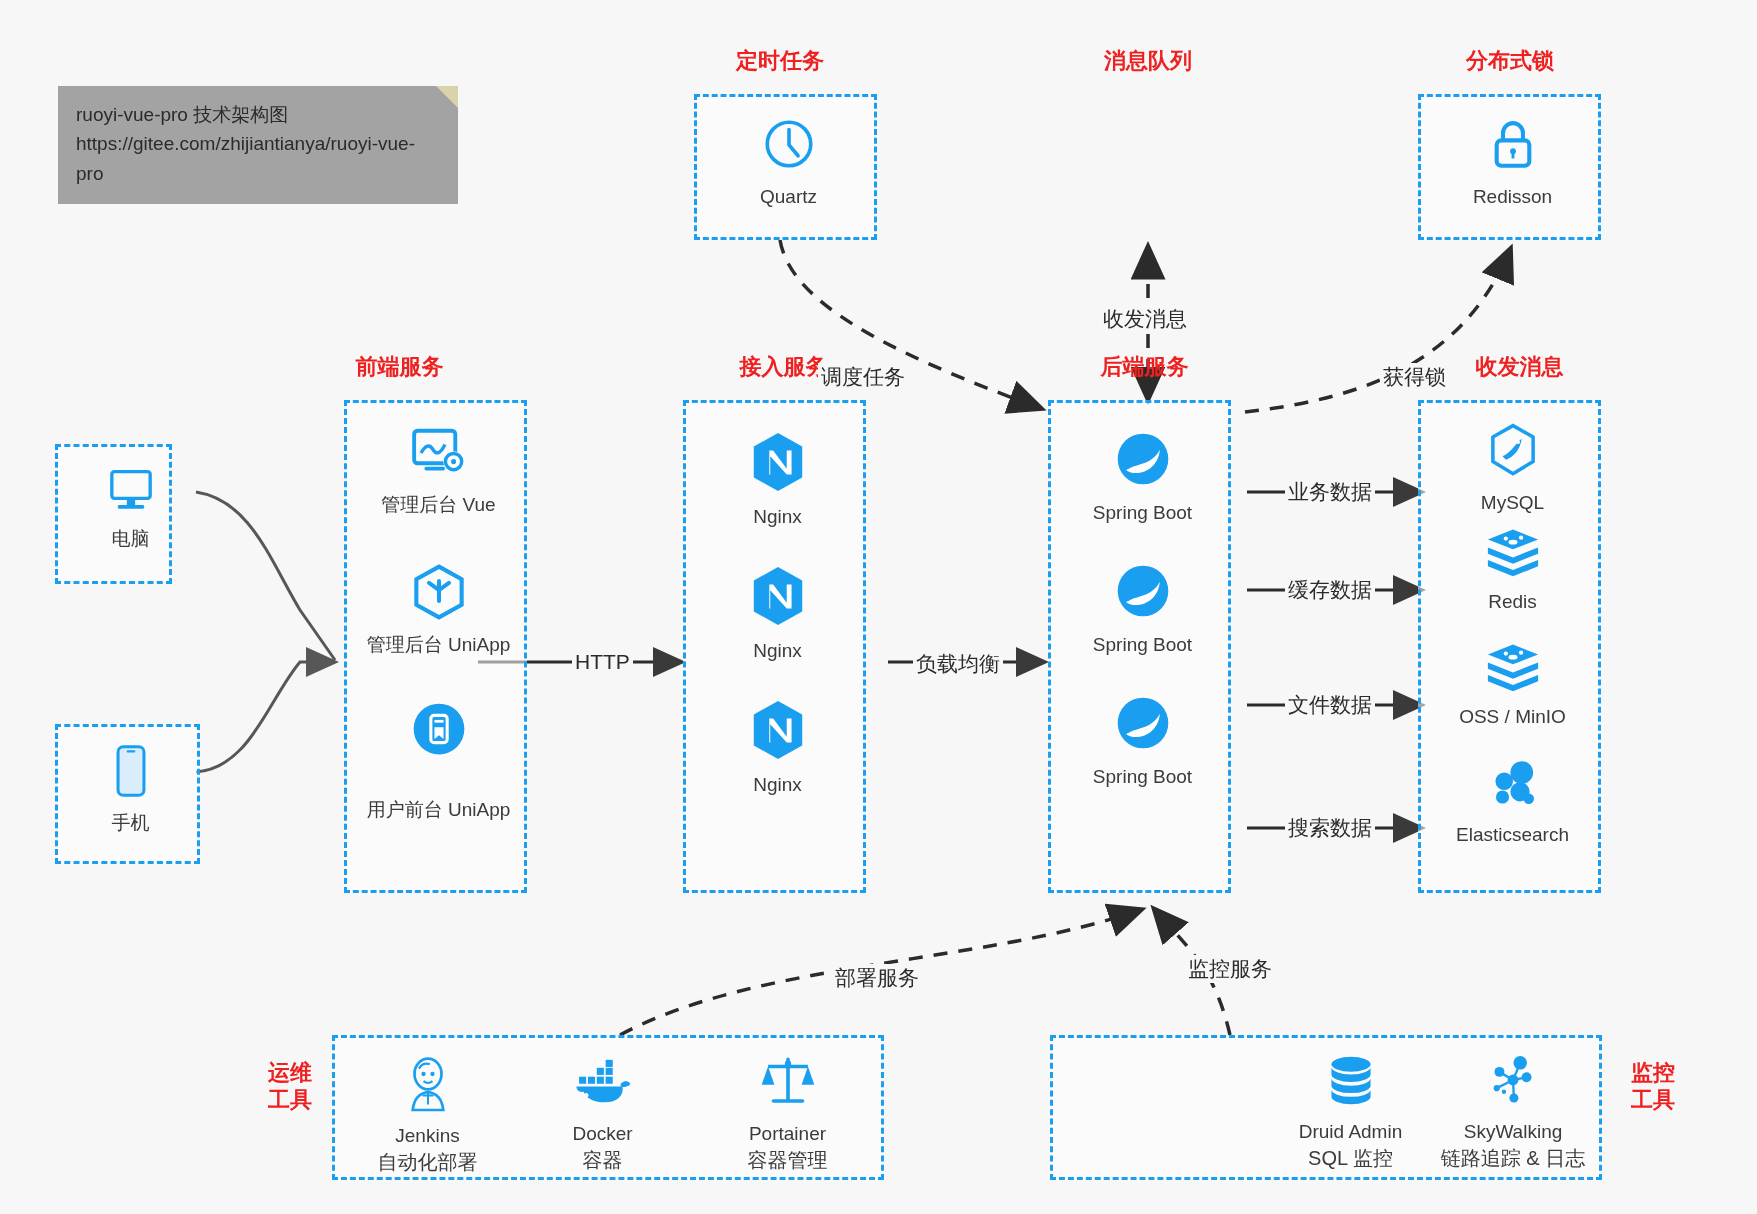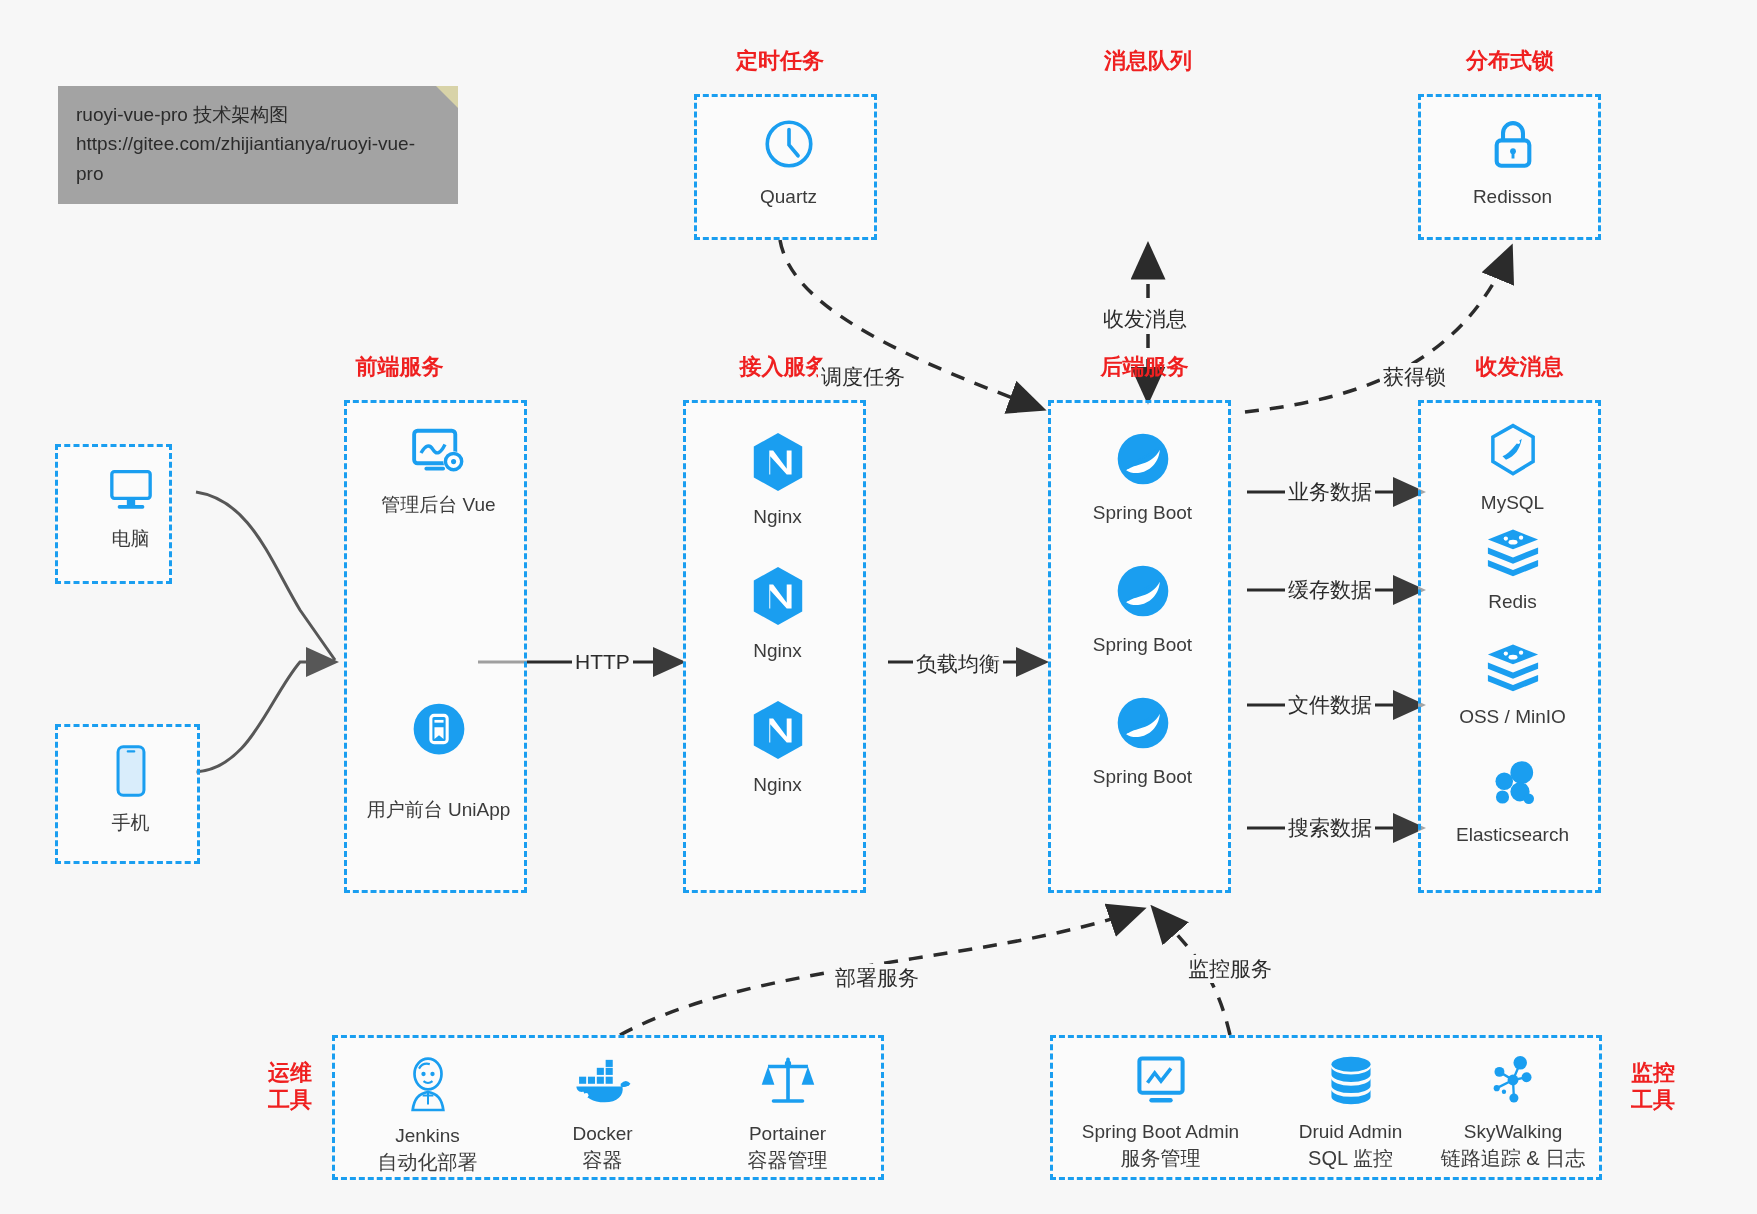--- a/index.html
+++ b/index.html
@@ -190,20 +190,29 @@
           <rect x="6" y="6" width="48" height="38" rx="4" fill="none" stroke="#1a9ef0" stroke-width="4.5"></rect>
           <path d="M14 32 q8 -14 14 -4 q6 10 14 -6" fill="none" stroke="#1a9ef0" stroke-width="4"></path>
           <rect x="18" y="48" width="24" height="4.5" rx="2" fill="#1a9ef0"></rect>
           <circle cx="52" cy="42" r="12" fill="#fff"></circle>
           <circle cx="52" cy="42" r="9.5" fill="none" stroke="#1a9ef0" stroke-width="4"></circle>
           <circle cx="52" cy="42" r="3" fill="#1a9ef0"></circle>
         </svg>
       </span>
       <span class="cap">管理后台 Vue</span>
     </div>
+    <div class="cell" style="left:0; top:160px; width:183px;">
+      <span class="ico">
+        <svg width="58" height="58" viewBox="0 0 64 64">
+          <path d="M32 4 L57 18 V46 L32 60 L7 46 V18 Z" fill="none" stroke="#1a9ef0" stroke-width="4.5"></path>
+          <path d="M32 20 V42 M32 30 L21 22 M32 30 L43 22" fill="none" stroke="#1a9ef0" stroke-width="4.5" stroke-linecap="round"></path>
+        </svg>
+      </span>
+      <span class="cap">管理后台 UniApp</span>
+    </div>
     <div class="cell" style="left:0; top:297px; width:183px;gap:28px;">
       <span class="ico">
         <svg width="58" height="58" viewBox="0 0 64 64">
           <circle cx="32" cy="32" r="28" fill="#1a9ef0"></circle>
           <rect x="23" y="17" width="18" height="30" rx="3.5" fill="none" stroke="#fff" stroke-width="3.4"></rect>
           <rect x="27" y="22" width="10" height="3" fill="#fff"></rect>
           <path d="M27 30 h10 v13 l-5 -4 l-5 4 z" fill="#fff"></path>
         </svg>
       </span>
       <span class="cap">用户前台 UniApp</span>
@@ -376,31 +385,20 @@
           <path d="M54 16 L47 36 h14 z" fill="#1a9ef0"></path>
           <circle cx="32" cy="13" r="3.5" fill="#1a9ef0"></circle>
         </svg>
       </span>
       <span class="cap">Portainer</span>
       <span class="cap2">容器管理</span>
     </div>
   </div>
 
   <div class="box" style="left:1050px; top:1035px; width:552px; height:145px;">
-    <div class="cell" style="left:5px; top:16px; width:205px;">
-      <span class="ico">
-        <svg width="58" height="54" viewBox="0 0 64 60">
-          <rect x="8" y="5" width="48" height="38" rx="3" fill="none" stroke="#1a9ef0" stroke-width="4.5"></rect>
-          <path d="M17 32 l8 -11 l7 9 l11 -14" fill="none" stroke="#1a9ef0" stroke-width="4"></path>
-          <rect x="19" y="49" width="26" height="5" rx="2.5" fill="#1a9ef0"></rect>
-        </svg>
-      </span>
-      <span class="cap">Spring Boot Admin</span>
-      <span class="cap2">服务管理</span>
-    </div>
     <div class="cell" style="left:215px; top:16px; width:165px;">
       <span class="ico">
         <svg width="56" height="54" viewBox="0 0 60 58">
           <g fill="#1a9ef0">
             <ellipse cx="30" cy="11" rx="21" ry="8"></ellipse>
             <path d="M9 14 v8 a21 8 0 0 0 42 0 v-8 a21 8 0 0 1 -42 0 z"></path>
             <path d="M9 26 v8 a21 8 0 0 0 42 0 v-8 a21 8 0 0 1 -42 0 z"></path>
             <path d="M9 38 v8 a21 8 0 0 0 42 0 v-8 a21 8 0 0 1 -42 0 z"></path>
           </g>
         </svg>

